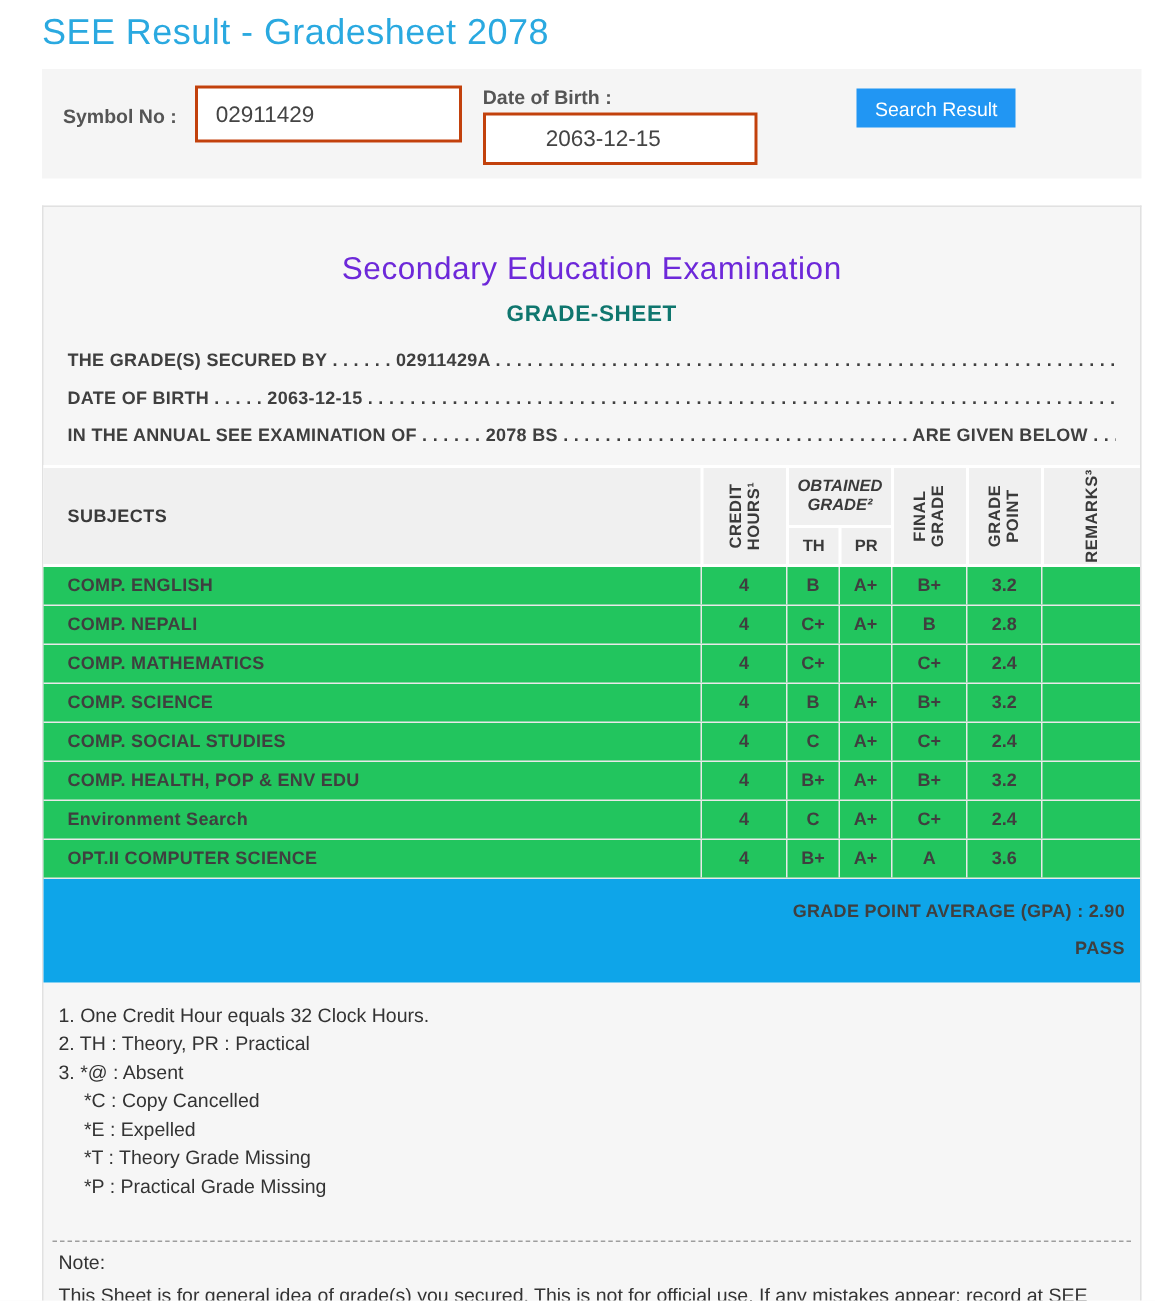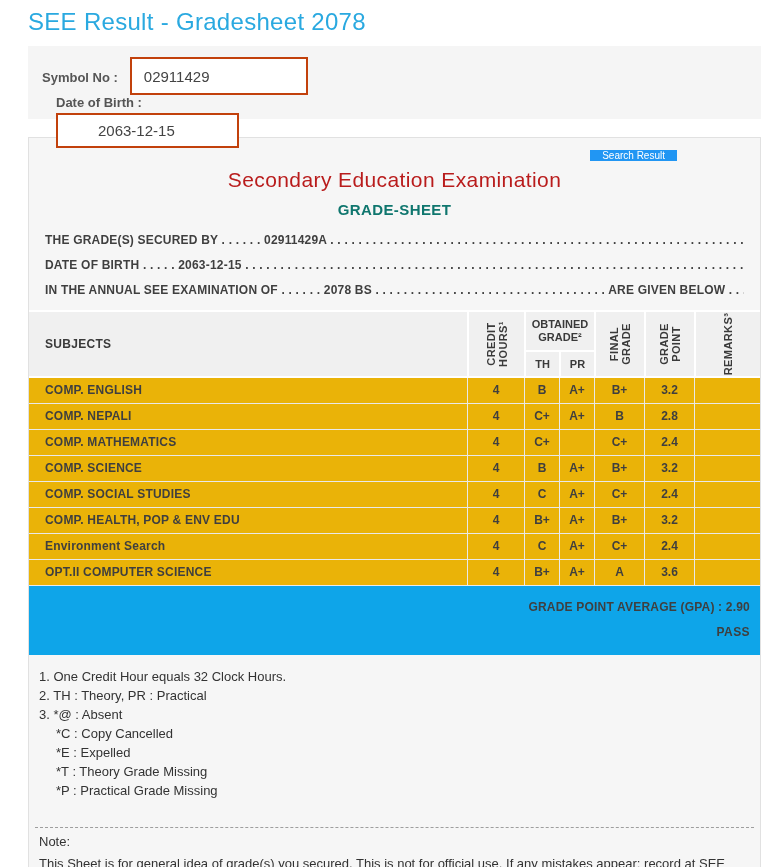--- a/index.html
+++ b/index.html
@@ -17,54 +17,53 @@
     color: #2aa9e0;
   }
 
   
   .form-bar {
     margin: 10px 0 0 28px;
     width: 733px; height: 73px;
     background: #f5f5f5;
     display: flex; align-items: flex-start;
     padding: 11px 14px 10px 14px;
-    flex-direction: column;
   }
   .symbol-group { display: flex; align-items: center; }
   .lbl { font-size: 13px; font-weight: 700; color: #555; white-space: nowrap; }
   .symbol-group .lbl { margin-right: 12px; margin-top: 2px; }
   .inp {
     background: #fff; border: 2px solid #c2410c;
     font-family: "Liberation Sans", sans-serif;
     font-size: 15px; color: #444; padding: 0 0 0 12px; outline: none;
   }
   .inp-symbol { width: 178px; height: 38px; }
   .dob-group { display: flex; flex-direction: column; margin-left: 14px; }
   .dob-group .lbl { margin-bottom: 3px; }
   .inp-dob { width: 183px; height: 35px; padding-left: 40px; }
   .search-btn {
     margin-left: auto; margin-right: 70px; margin-top: 2px;
     height: 26px; padding: 0 12px;
     background: #2196f3; color: #fff; border: none;
     font-family: "Liberation Sans", sans-serif;
-    font-size: 10px; cursor: pointer;
+    font-size: 13px; cursor: pointer;
   }
 
   
   .sheet {
     margin: 18px 0 0 28px;
     width: 733px; height: 760px;
     background: #f6f6f6;
     border: 1px solid #e1e1e1; border-bottom: none;
     color: #3f3f3f;
   }
   .sheet-heading {
     margin-top: 30px; text-align: center;
     font-size: 21px; font-weight: 400; letter-spacing: 0.4px;
-    color: #b91c1c;
+    color: #6d28d9;
   }
   .sheet-subheading {
     margin-top: 9px; text-align: center;
     font-size: 15px; font-weight: 700; letter-spacing: 0.4px;
     color: #0f766e;
   }
   .info { margin: 10px 16px 0 16px; }
   .info-line {
     font-size: 12px; font-weight: 700; color: #3f3f3f;
     line-height: 25px; white-space: nowrap; overflow: hidden;
@@ -84,31 +83,32 @@
   .th { border-left: 2px solid #fff; display: flex; align-items: center; justify-content: center; }
   .th:first-child { border-left: none; }
   .th-subjects { justify-content: flex-start; padding-left: 16px; font-size: 12px; letter-spacing: 0.3px; }
   .rot { transform: rotate(-90deg); text-align: center; line-height: 12px; letter-spacing: 0.4px; white-space: nowrap; }
   .rot span { display: block; }
   .th-obtained { grid-column: 3 / 5; flex-direction: column; padding: 0; justify-content: stretch; }
   .obt-top {
     height: 40px; width: 100%; border-bottom: 2px solid #fff;
     display: flex; flex-direction: column; align-items: center; justify-content: center;
     line-height: 13px;
+    font-style: italic;
   }
   .obt-sub { display: flex; flex: 1; width: 100%; }
   .obt-sub > div { flex: 1; display: flex; align-items: center; justify-content: center; }
   .obt-sub .sub-pr { border-left: 2px solid #fff; }
 
   .trow {
     display: grid;
     grid-template-columns: 1fr 57px 35px 35px 50px 50px 66px;
     height: 26px;
     border-bottom: 1px solid #e9e9e9;
-    background: #eab308;
+    background: #22c55e;
   }
   .td {
     font-size: 12px; font-weight: 700; color: #3f3f3f;
     line-height: 25px; text-align: center;
     border-left: 1px solid #e9e9e9;
     overflow: hidden; white-space: nowrap;
   }
   .td-subject { text-align: left; padding-left: 16px; border-left: none; letter-spacing: 0.2px; }
 
   .tfoot { background: #0ea5e9; padding: 14px 10px 16px 0; text-align: right; }

